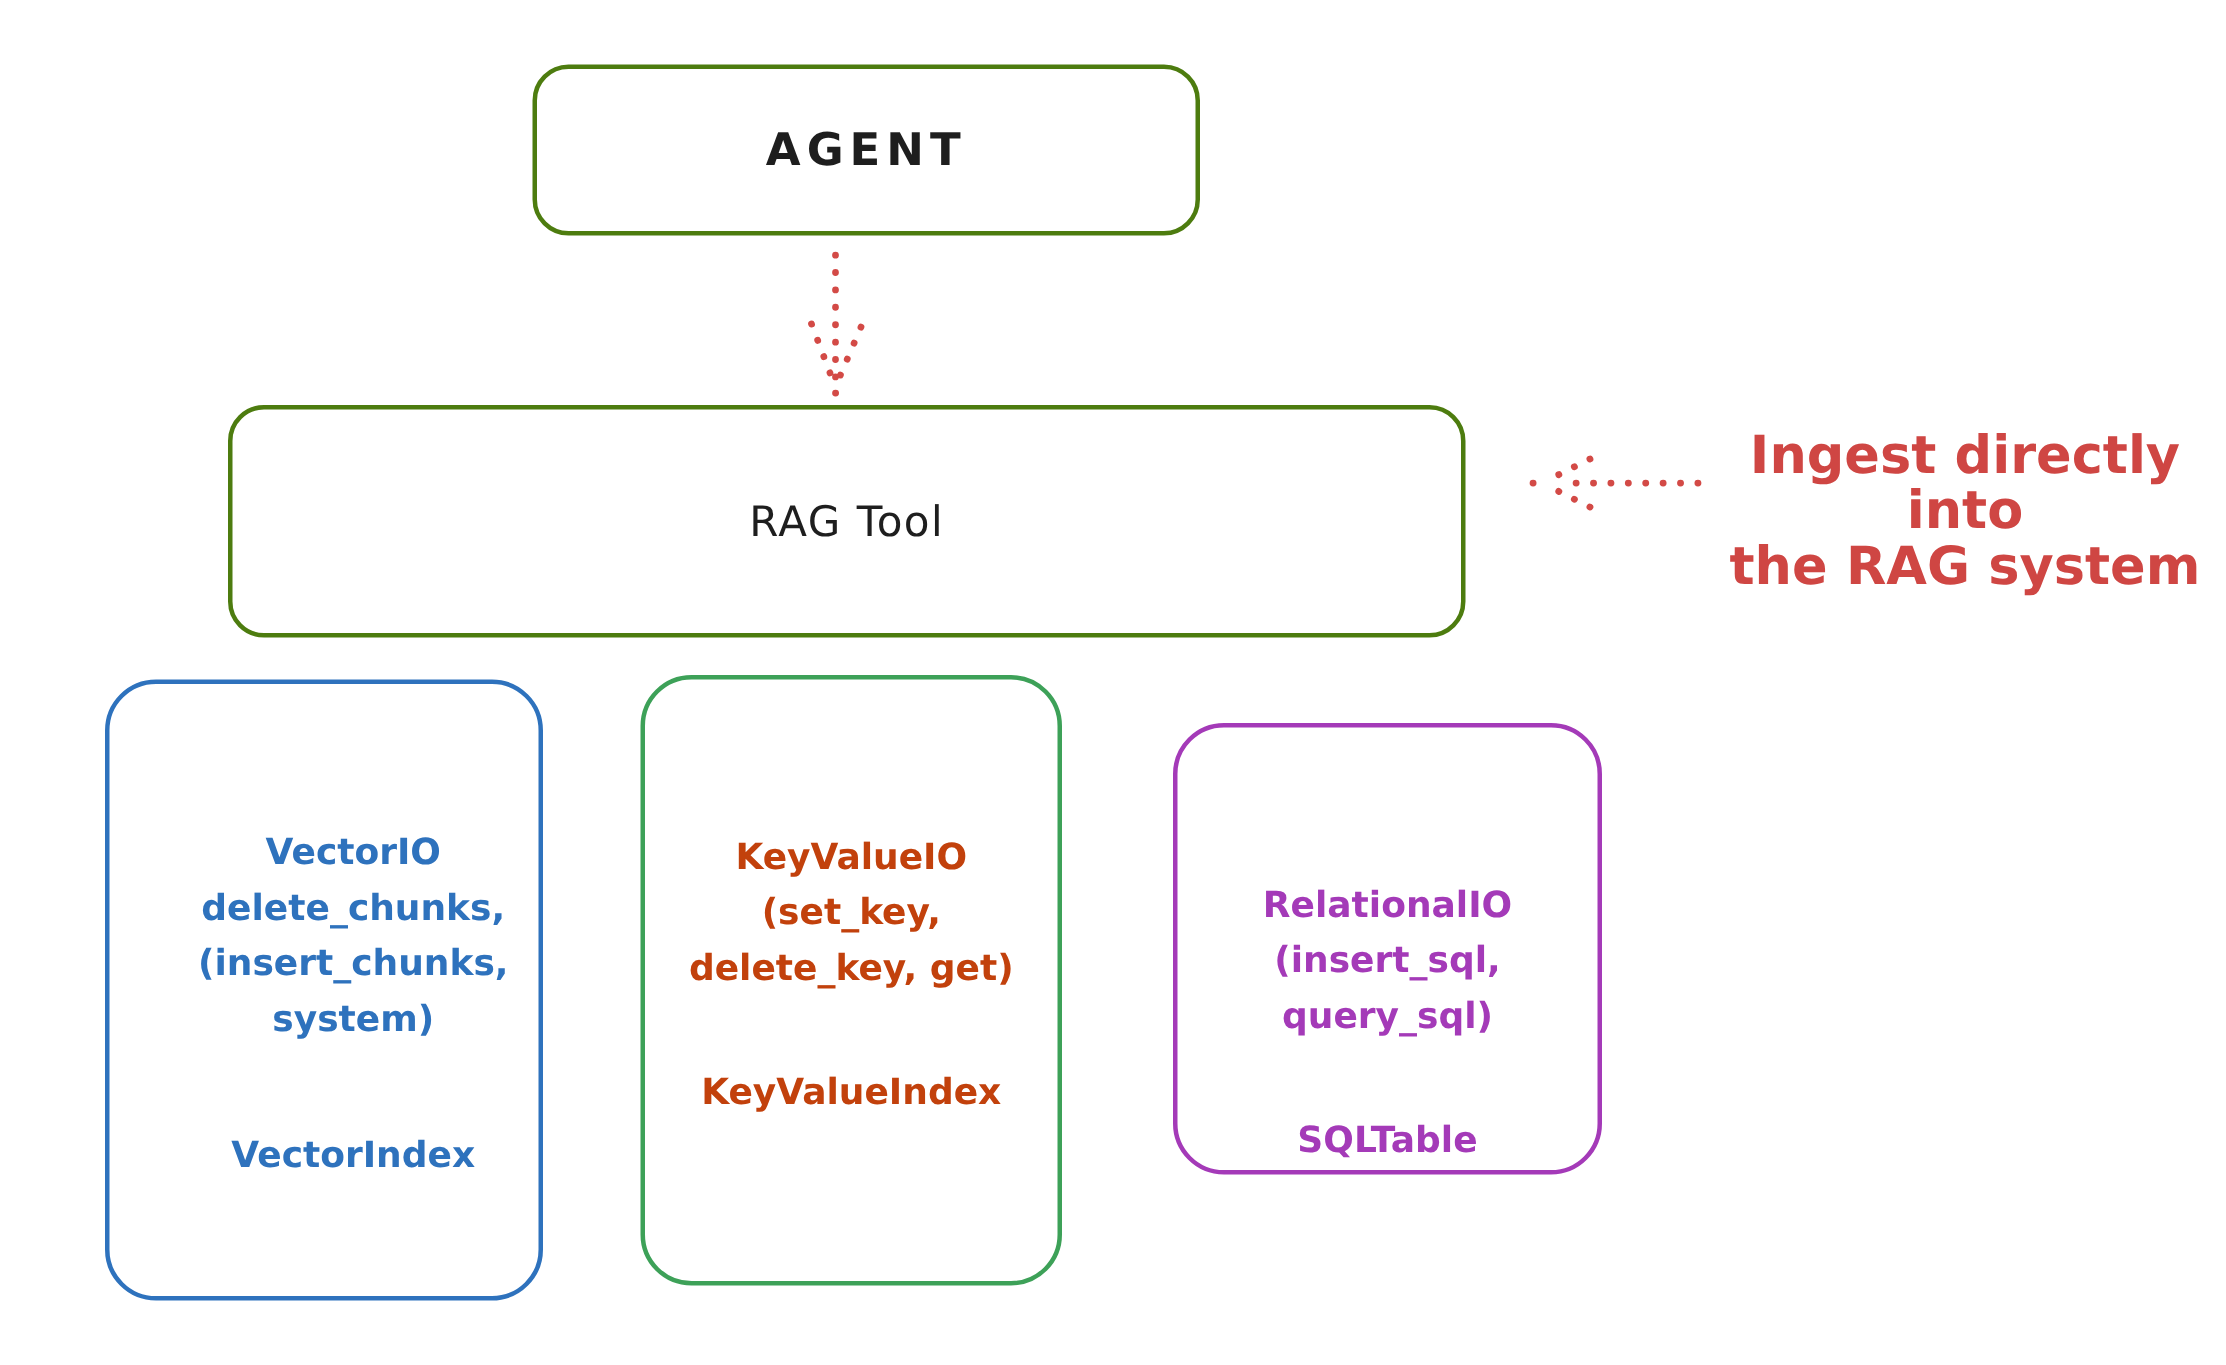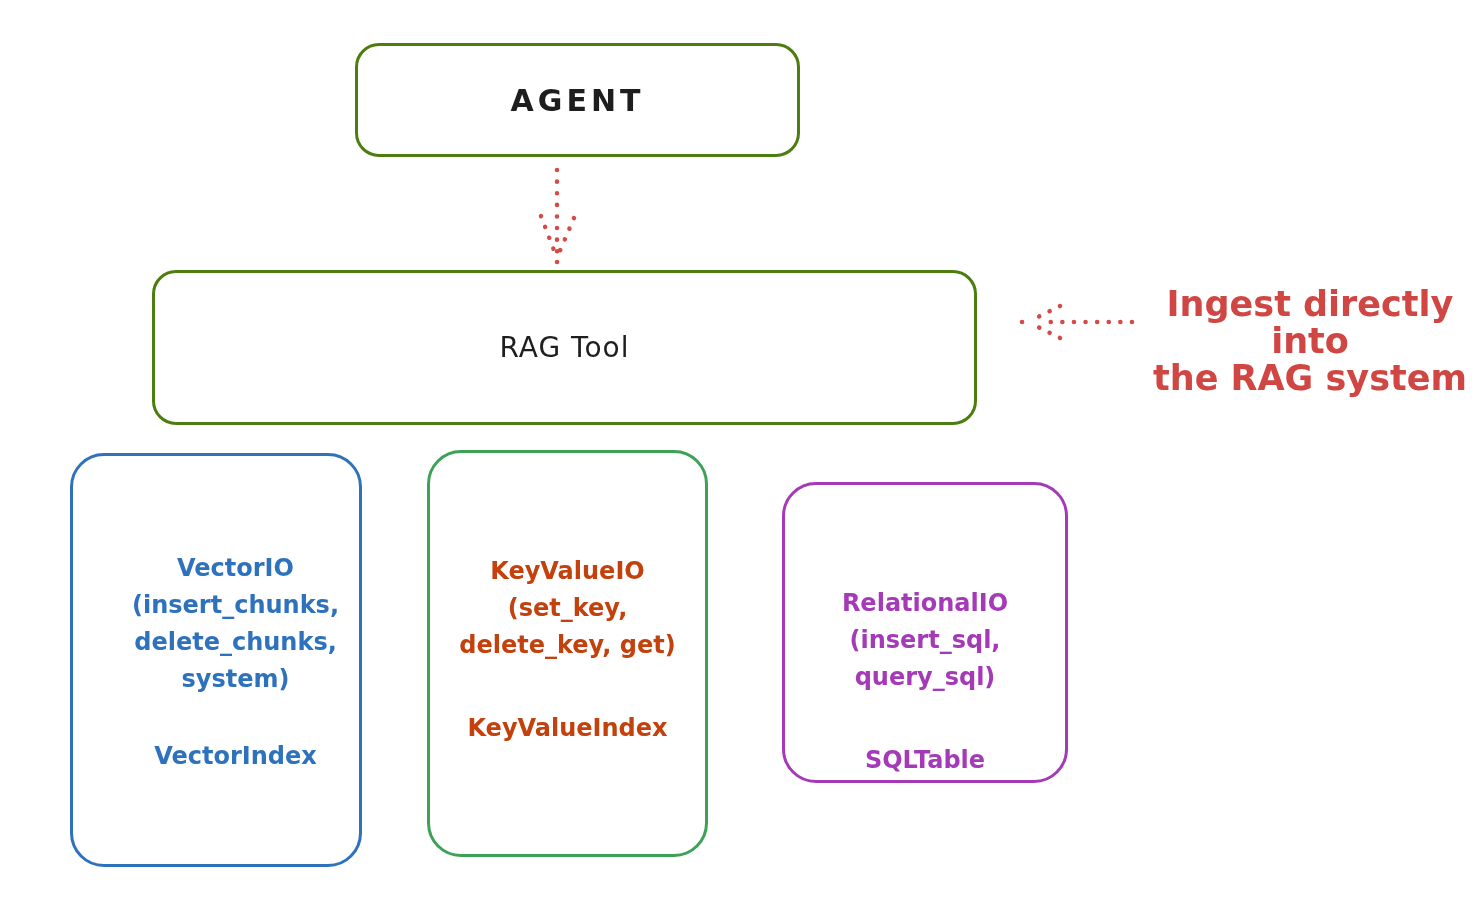--- a/index.html
+++ b/index.html
@@ -83,21 +83,21 @@
   }
   .io-box.relational {
     left: 782px; top: 450px;
     width: 286px; height: 301px;
     border-color: #a43ab8;
     color: #a43ab8;
     padding-top: 100px;
     margin-top: 32px;
   }
   .io-index {
-    margin-top: 40px;
+    margin-top: 54px;
   }
   .io-box.keyvalue .io-index,
   .io-box.relational .io-index {
     margin-top: 46px;
   }
 </style>
 </head>
 <body>
 
 <div class="canvas">
@@ -126,22 +126,22 @@
   </div>
 
   <div class="annotation">
     <div>Ingest directly into</div>
     <div>the RAG system</div>
   </div>
 
   <div class="io-box vector">
     <div>
       <div>VectorIO</div>
+      <div>delete_chunks,</div>
       <div>(insert_chunks,</div>
-      <div>delete_chunks,</div>
       <div>system)</div>
     </div>
     <div class="io-index">VectorIndex</div>
   </div>
 
   <div class="io-box keyvalue">
     <div>
       <div>KeyValueIO</div>
       <div>(set_key,</div>
       <div>delete_key, get)</div>

